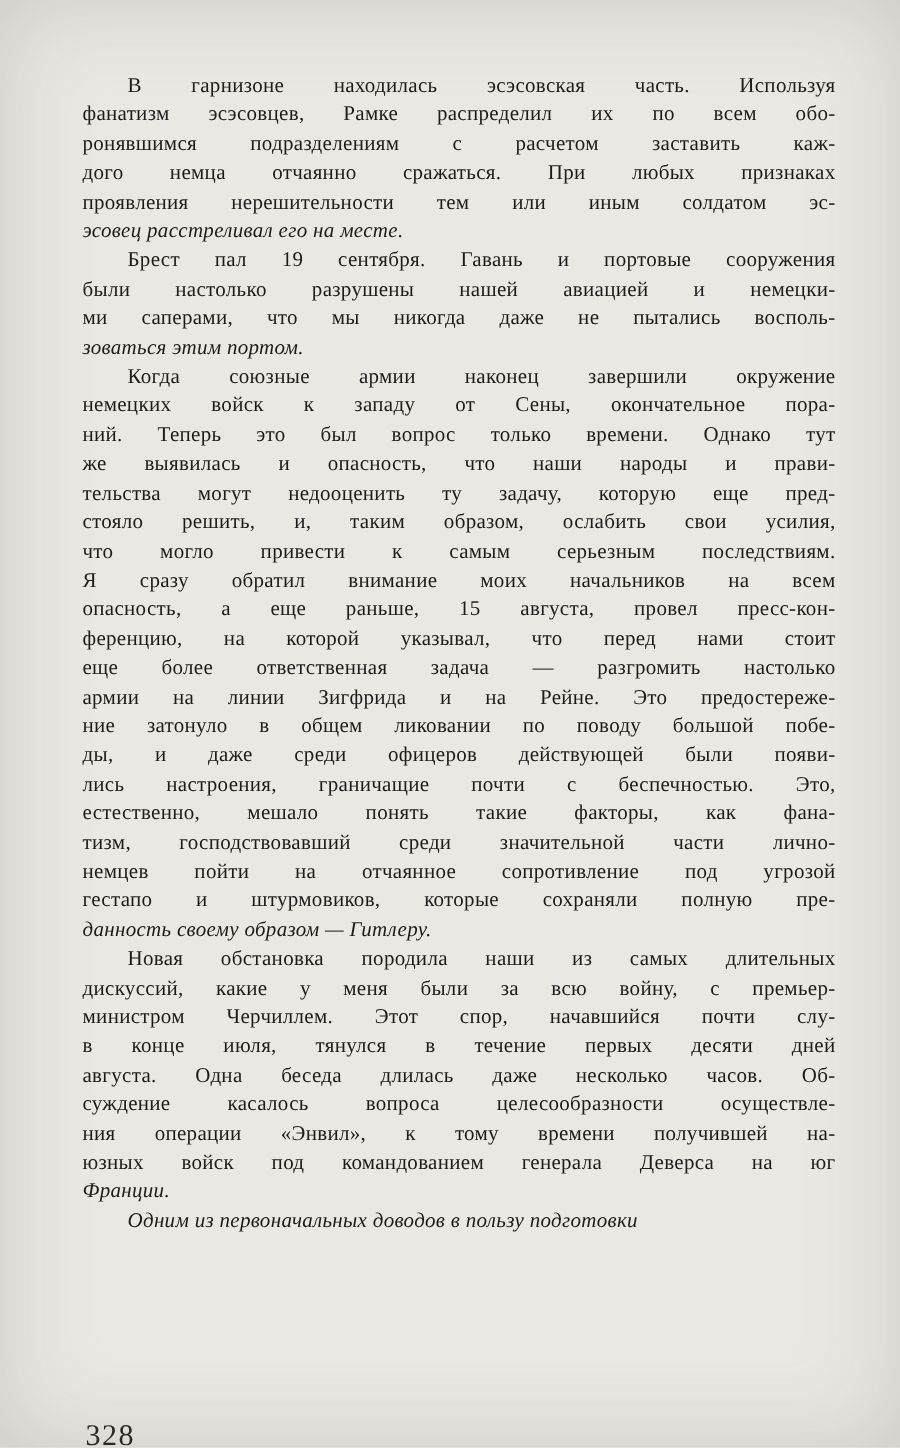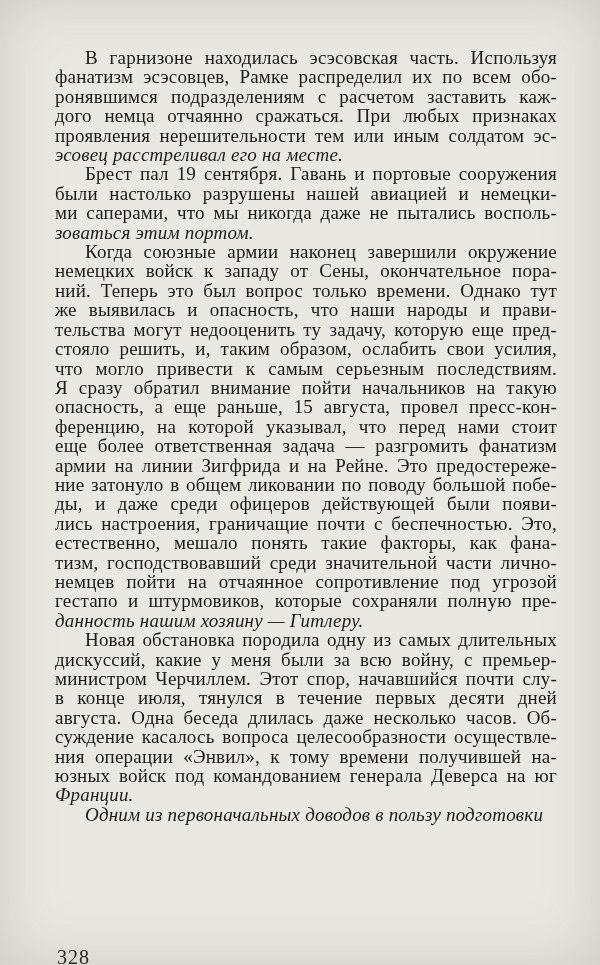--- a/index.html
+++ b/index.html
@@ -17,21 +17,21 @@
     background: #eae8e3;
     box-shadow: inset 0 0 60px rgba(120,115,105,0.25);
     font-family: "Liberation Serif", "DejaVu Serif", serif;
     color: #1d1c1a;
   }
   .text-block {
     position: absolute;
     left: 55px;
     top: 48px;
     width: 502px;
-    font-size: 19px;
+    font-size: 14px;
     line-height: 19.4px;
     letter-spacing: 0.2px;
   }
   .paragraph { margin: 0; }
   .line {
     text-align: justify;
     text-align-last: justify;
     white-space: normal;
   }
   .line.first { padding-left: 30px; }
@@ -65,36 +65,36 @@
         <div class="line last">зоваться этим портом.</div>
       </div>
       <div class="paragraph">
         <div class="line first">Когда союзные армии наконец завершили окружение</div>
         <div class="line">немецких войск к западу от Сены, окончательное пора-</div>
         <div class="line">ний. Теперь это был вопрос только времени. Однако тут</div>
         <div class="line">же выявилась и опасность, что наши народы и прави-</div>
         <div class="line">тельства могут недооценить ту задачу, которую еще пред-</div>
         <div class="line">стояло решить, и, таким образом, ослабить свои усилия,</div>
         <div class="line">что могло привести к самым серьезным последствиям.</div>
-        <div class="line">Я сразу обратил внимание пойти начальников на такую</div>
+        <div class="line">Я сразу обратил внимание моих начальников на всем</div>
         <div class="line">опасность, а еще раньше, 15 августа, провел пресс-кон-</div>
         <div class="line">ференцию, на которой указывал, что перед нами стоит</div>
-        <div class="line">еще более ответственная задача — разгромить фанатизм</div>
+        <div class="line">еще более ответственная задача — разгромить настолько</div>
         <div class="line">армии на линии Зигфрида и на Рейне. Это предостереже-</div>
         <div class="line">ние затонуло в общем ликовании по поводу большой побе-</div>
         <div class="line">ды, и даже среди офицеров действующей были появи-</div>
         <div class="line">лись настроения, граничащие почти с беспечностью. Это,</div>
         <div class="line">естественно, мешало понять такие факторы, как фана-</div>
         <div class="line">тизм, господствовавший среди значительной части лично-</div>
         <div class="line">немцев пойти на отчаянное сопротивление под угрозой</div>
         <div class="line">гестапо и штурмовиков, которые сохраняли полную пре-</div>
-        <div class="line last">данность нашим хозяину — Гитлеру.</div>
+        <div class="line last">данность своему образом — Гитлеру.</div>
       </div>
       <div class="paragraph">
-        <div class="line first">Новая обстановка породила одну из самых длительных</div>
+        <div class="line first">Новая обстановка породила наши из самых длительных</div>
         <div class="line">дискуссий, какие у меня были за всю войну, с премьер-</div>
         <div class="line">министром Черчиллем. Этот спор, начавшийся почти слу-</div>
         <div class="line">в конце июля, тянулся в течение первых десяти дней</div>
         <div class="line">августа. Одна беседа длилась даже несколько часов. Об-</div>
         <div class="line">суждение касалось вопроса целесообразности осуществле-</div>
         <div class="line">ния операции «Энвил», к тому времени получившей на-</div>
         <div class="line">юзных войск под командованием генерала Деверса на юг</div>
         <div class="line last">Франции.</div>
       </div>
       <div class="paragraph">

